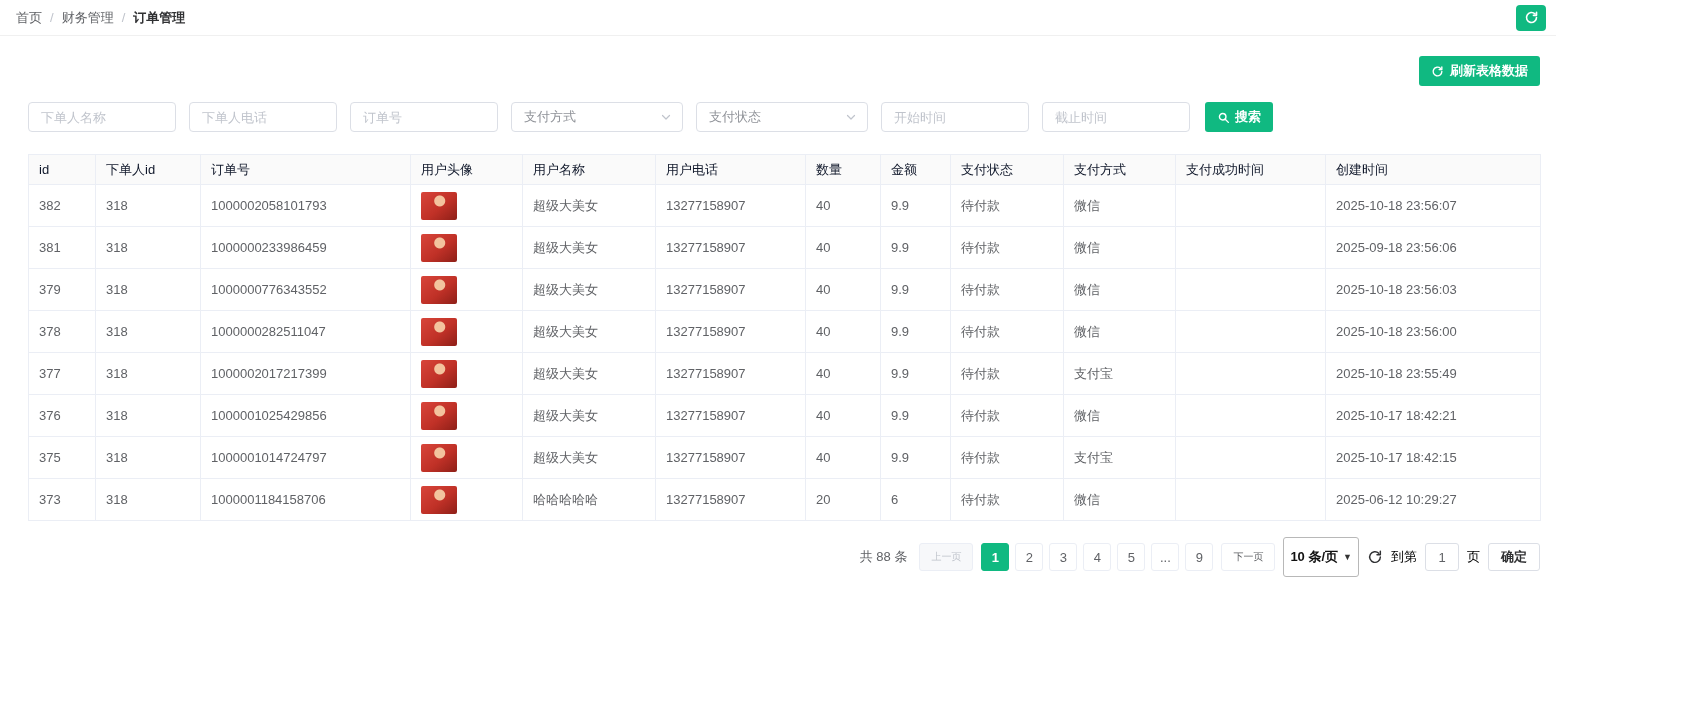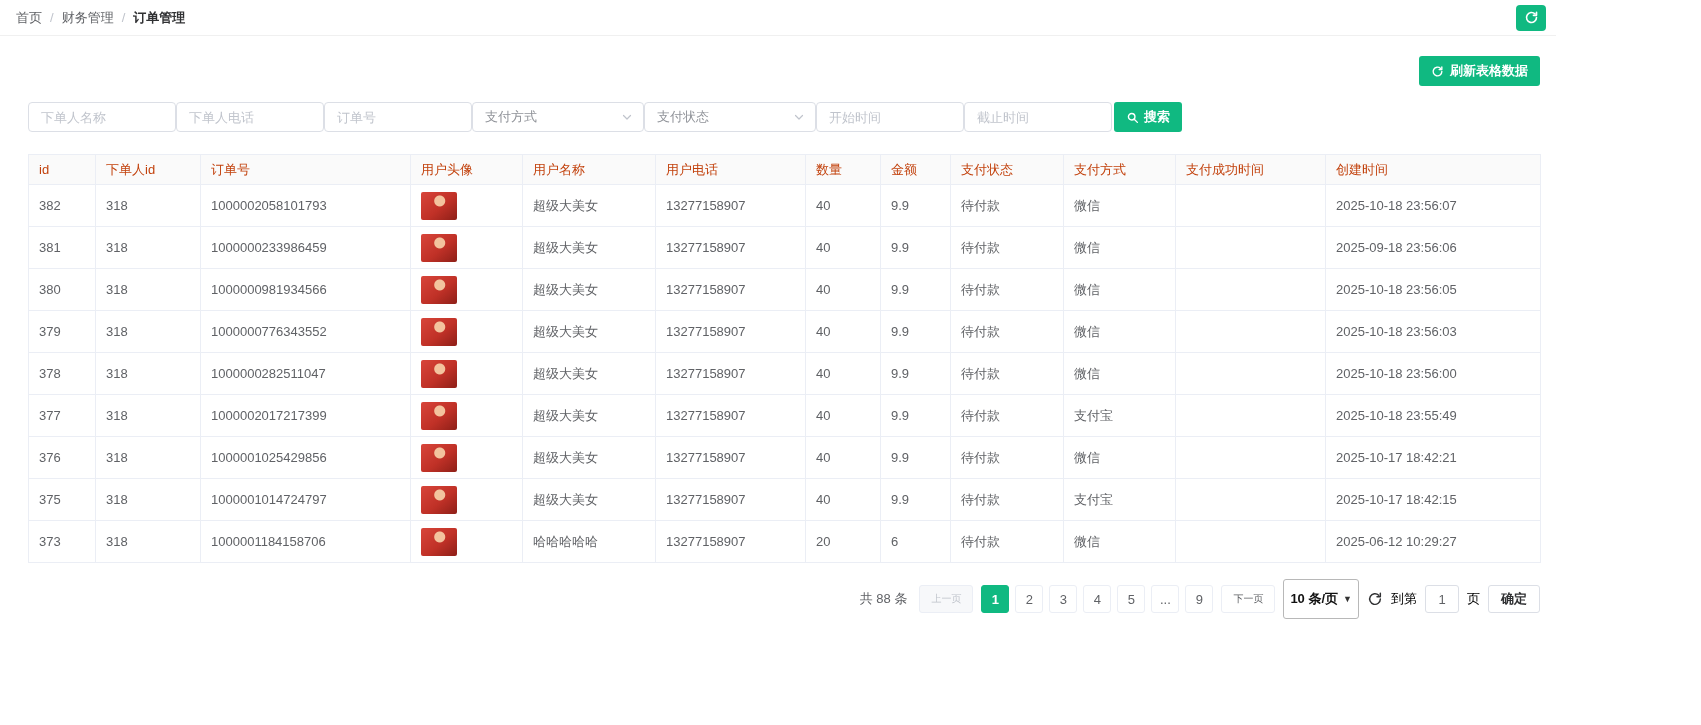--- a/index.html
+++ b/index.html
@@ -18,35 +18,35 @@
                      color:#fff; display:flex; align-items:center; justify-content:center; cursor:pointer; }
 
   
   .card { padding:0 16px 0 28px; }
   .card-toolbar { display:flex; justify-content:flex-end; padding:20px 0 0 0; }
   .btn-accent { display:inline-flex; align-items:center; gap:6px; height:30px; padding:8px 12px;
                 background:var(--accent,#10b981); color:#fff; border:none; border-radius:3px;
                 font-size:13px; cursor:pointer; font-weight:700; }
 
   
-  .filters { display:flex; align-items:center; gap:0; margin-top:16px; }
+  .filters { display:flex; align-items:center; gap:13px; margin-top:16px; }
   .f-input { height:30px; width:148px; border:1px solid #dcdfe6; border-radius:4px; padding:0 12px;
              font-size:13px; color:#606266; outline:none; background:#fff; font-family:inherit; }
   .f-input::placeholder { color:#c0c4cc; }
   .f-select { height:30px; width:172px; border:1px solid #dcdfe6; border-radius:4px; padding:0 10px 0 12px;
               display:flex; align-items:center; justify-content:space-between; color:#c0c4cc; cursor:pointer; background:#fff; }
   .f-select .arrow { color:#c0c4cc; display:flex; }
   .btn-search { display:inline-flex; align-items:center; gap:5px; height:30px; padding:0 12px;
                 background:var(--accent,#10b981); color:#fff; border:none; border-radius:3px;
                 font-size:13px; font-weight:700; cursor:pointer; margin-left:2px; }
 
   
   .order-table { border-collapse:collapse; table-layout:fixed; width:1512px; margin-top:22px;
                  border:1px solid #ebeef5; font-size:13px; }
-  .order-table th { background:#fafafa; color:#c2410c; font-weight:400; text-align:left;
+  .order-table th { background:#fafafa; color:#0f172a; font-weight:400; text-align:left;
                     height:30px; padding:0 10px; border:1px solid #ebeef5; }
   .order-table td { height:42px; padding:0 10px; border:1px solid #ebeef5; color:#606266;
                     overflow:hidden; white-space:nowrap; text-overflow:ellipsis; background:#fff; }
   .avatar { width:36px; height:28px; border-radius:2px; }
   .avatar-red-portrait { background:
       radial-gradient(circle at 52% 32%, #f3c39e 5px, rgba(0,0,0,0) 6px),
       linear-gradient(140deg,#d8453a 0%,#c03127 55%,#8e1f18 100%); }
   .avatar-dark-portrait { background:
       radial-gradient(circle at 45% 40%, #e9c4a4 5px, rgba(0,0,0,0) 6px),
       linear-gradient(140deg,#5d6a75 0%,#39444d 55%,#1f262c 100%); }
@@ -200,36 +200,20 @@
     <td>超级大美女</td>
     <td>13277158907</td>
     <td>40</td>
     <td>9.9</td>
     <td>待付款</td>
     <td>微信</td>
     <td></td>
     <td>2025-09-18 23:56:06</td>
   </tr>
 
-  <tr>
-    <td>380</td>
-    <td>318</td>
-    <td>1000000981934566</td>
-    <td>
-              <div class="avatar avatar-red-portrait"></div>
-            </td>
-    <td>超级大美女</td>
-    <td>13277158907</td>
-    <td>40</td>
-    <td>9.9</td>
-    <td>待付款</td>
-    <td>微信</td>
-    <td></td>
-    <td>2025-10-18 23:56:05</td>
-  </tr>
 
   <tr>
     <td>379</td>
     <td>318</td>
     <td>1000000776343552</td>
     <td>
               <div class="avatar avatar-red-portrait"></div>
             </td>
     <td>超级大美女</td>
     <td>13277158907</td>

